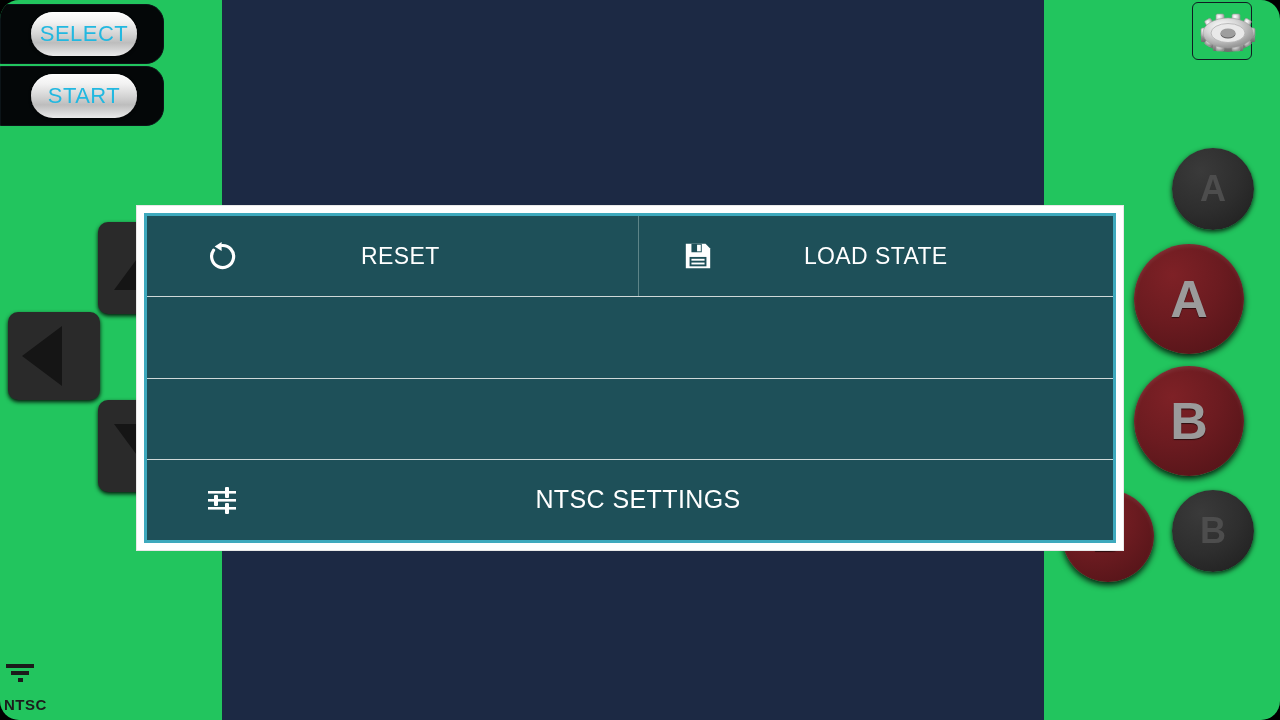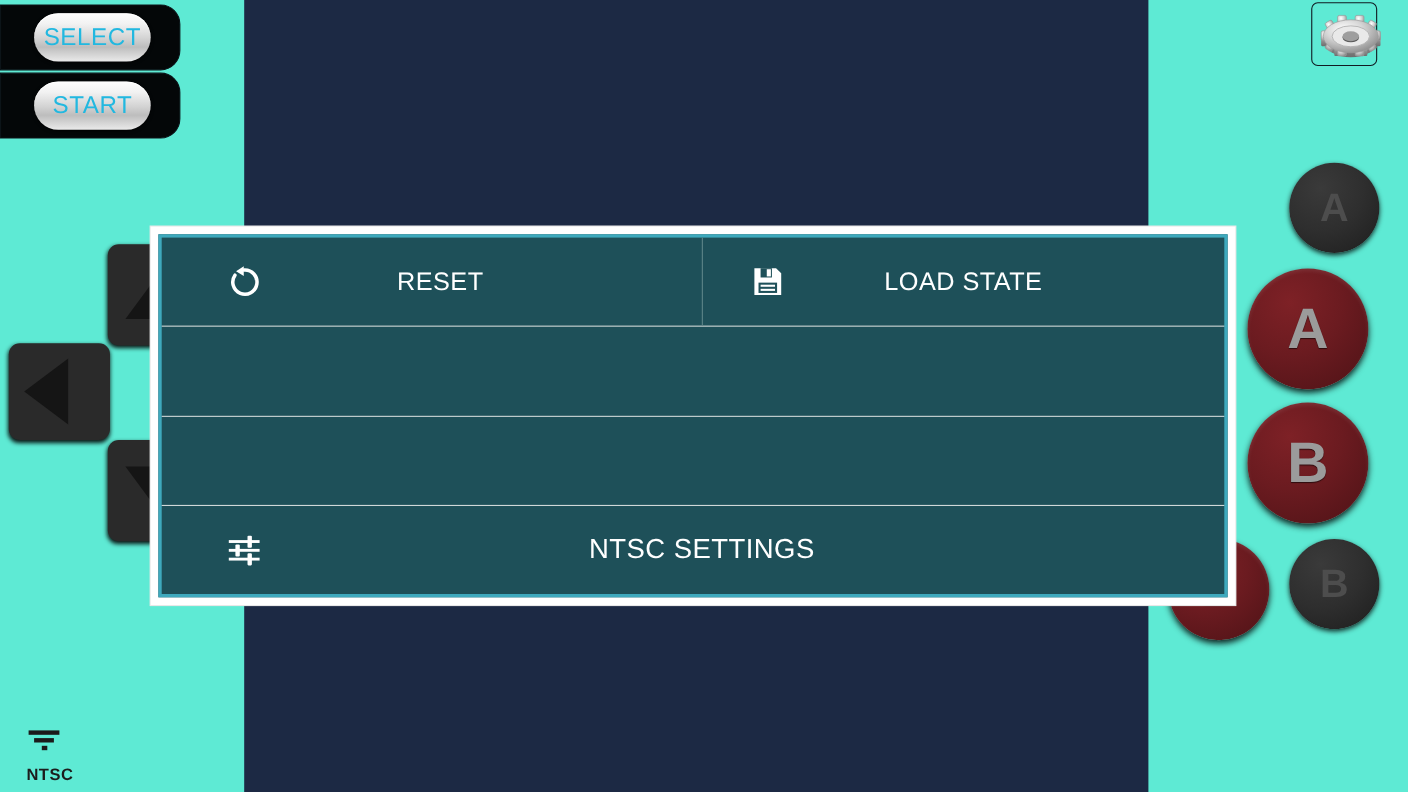--- a/index.html
+++ b/index.html
@@ -4,24 +4,25 @@
 <style>
   html, body {
     margin: 0;
     padding: 0;
     background: #000;
   }
   #screen {
     position: relative;
     width: 1280px;
     height: 720px;
-    background: #5eead4;
+    background: #22c55e;
     overflow: hidden;
     font-family: "Liberation Sans", sans-serif;
     user-select: none;
+    border-radius: 19px;
   }
 
   
   #game-viewport {
     position: absolute;
     left: 222px;
     top: 0;
     width: 822px;
     height: 720px;
     background: #1c2944;
@@ -132,21 +133,21 @@
   #gear-icon {
     position: absolute;
     left: 1192px; top: 4px;
     width: 72px; height: 54px;
   }
 
   
   #ntsc-block {
     position: absolute;
     left: 4px; top: 664px;
-    width: 70px; height: 52px; margin-left: 20px;
+    width: 70px; height: 52px;
   }
   #ntsc-icon { position: absolute; left: 2px; top: 0px; }
   #ntsc-icon i {
     display: block;
     background: #1b1b1b;
     margin: 0 auto 3px auto;
   }
   #ntsc-icon i:nth-child(1) { width: 28px; height: 4px; }
   #ntsc-icon i:nth-child(2) { width: 18px; height: 4px; }
   #ntsc-icon i:nth-child(3) { width: 5px;  height: 4px; }

